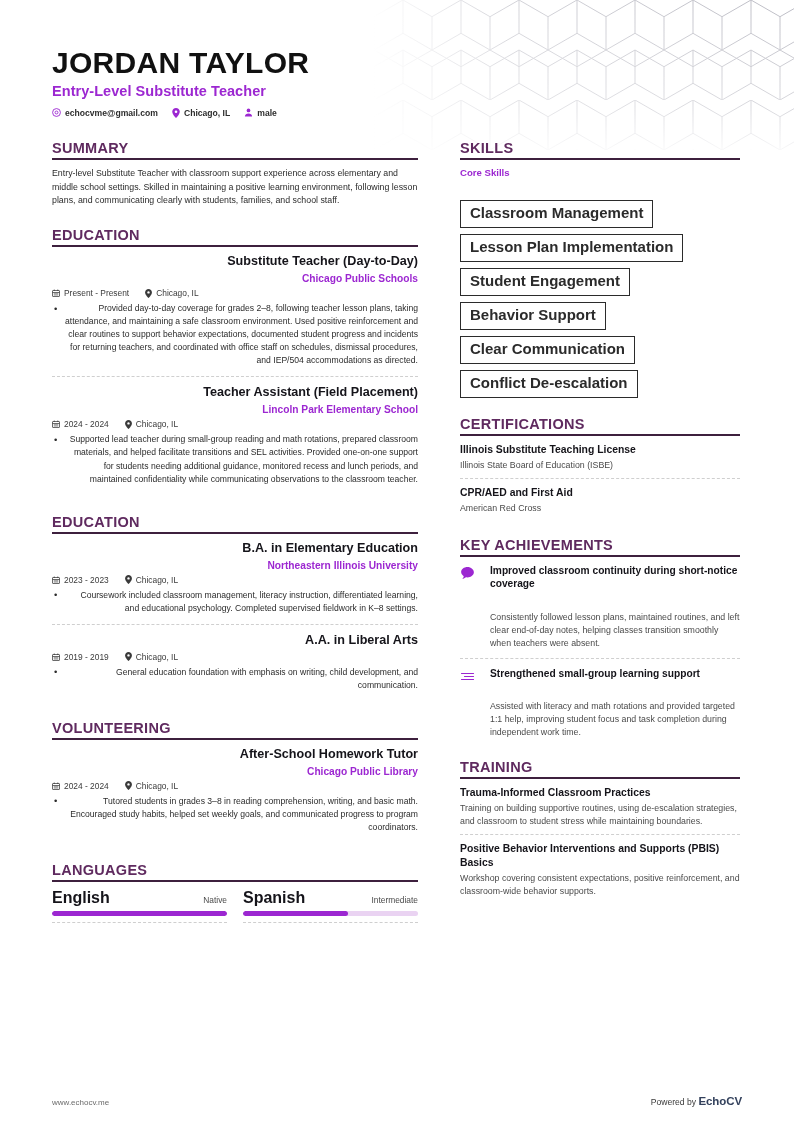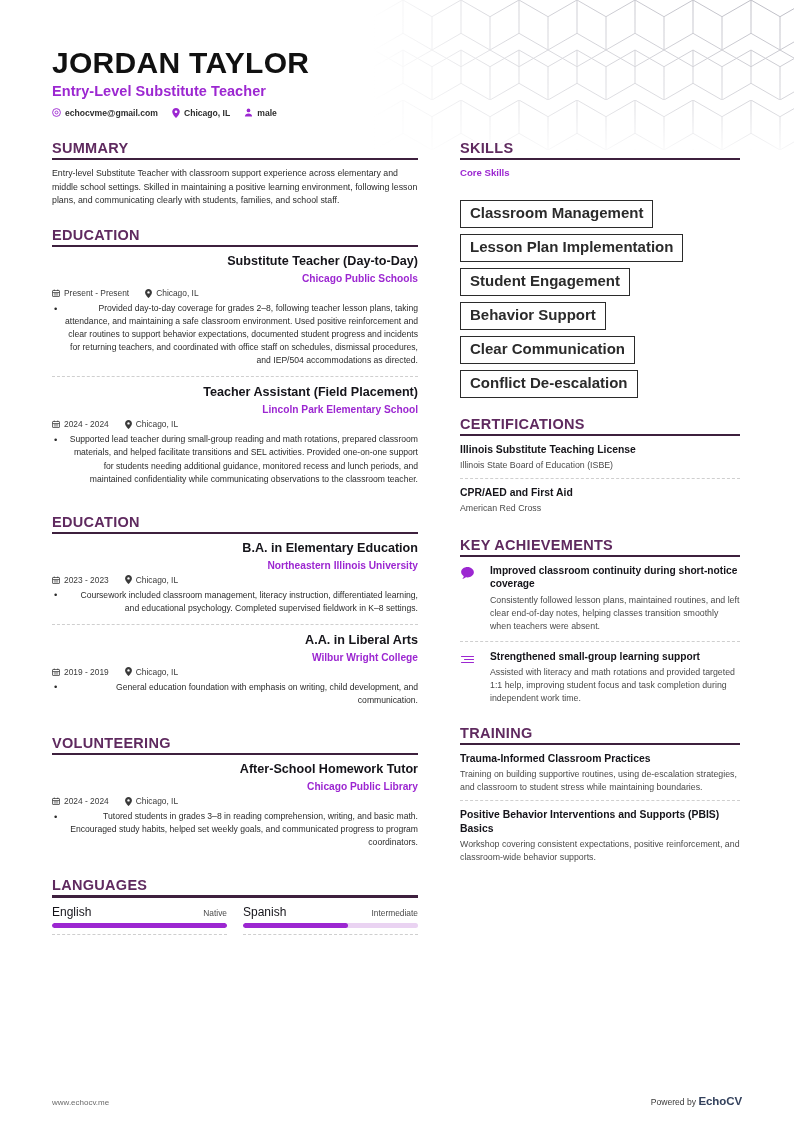--- a/index.html
+++ b/index.html
@@ -165,22 +165,22 @@
     gap: 16px;
     margin-top: 2px;
   }
   .lang-item { flex: 1; }
   .lang-head {
     display: flex;
     justify-content: space-between;
     align-items: baseline;
   }
   .lang-name {
-    font-size: 12px;
-    font-weight: 400;
+    font-size: 16px;
+    font-weight: 700;
     color: #15141a;
   }
   .lang-level {
     font-size: 8.4px;
     color: #4a4a4a;
   }
   .lang-bar {
     margin-top: 4px;
     height: 5px;
     border-radius: 3px;
@@ -253,21 +253,21 @@
   .ach-title {
     font-size: 10.2px;
     font-weight: 700;
     color: #15141a;
     line-height: 1.3;
   }
   .ach-desc {
     font-size: 8.8px;
     color: #4a4a4a;
     line-height: 1.48;
-    margin-top: 3px;
+    margin-top: 20px;
   }
 
   
   .footer {
     position: absolute;
     left: 52px;
     right: 52px;
     bottom: 16px;
     display: flex;
     justify-content: space-between;
@@ -464,21 +464,20 @@
               <span>Chicago, IL</span>
             </span>
           </div>
           <ul class="bullets">
             <li>Coursework included classroom management, literacy instruction, differentiated learning, and educational psychology. Completed supervised fieldwork in K–8 settings.</li>
           </ul>
         </div>
 
         <div class="entry">
           <div class="entry-title">A.A. in Liberal Arts</div>
-          <div class="entry-org">Wilbur Wright College</div>
           <div class="entry-meta">
             <span class="meta-item">
               <span>
                 <svg width="8" height="8" viewBox="0 0 16 16">
                   <rect x="1" y="3" width="14" height="12" rx="1" fill="none" stroke="#3a3a3a" stroke-width="1.5"></rect>
                   <path d="M1 7h14M4.5 1v3M11.5 1v3" stroke="#3a3a3a" stroke-width="1.5"></path>
                   <path d="M3.5 9.5h9M3.5 12h9" stroke="#3a3a3a" stroke-width="1.2"></path>
                 </svg>
               </span>
               <span>2019 - 2019</span>

